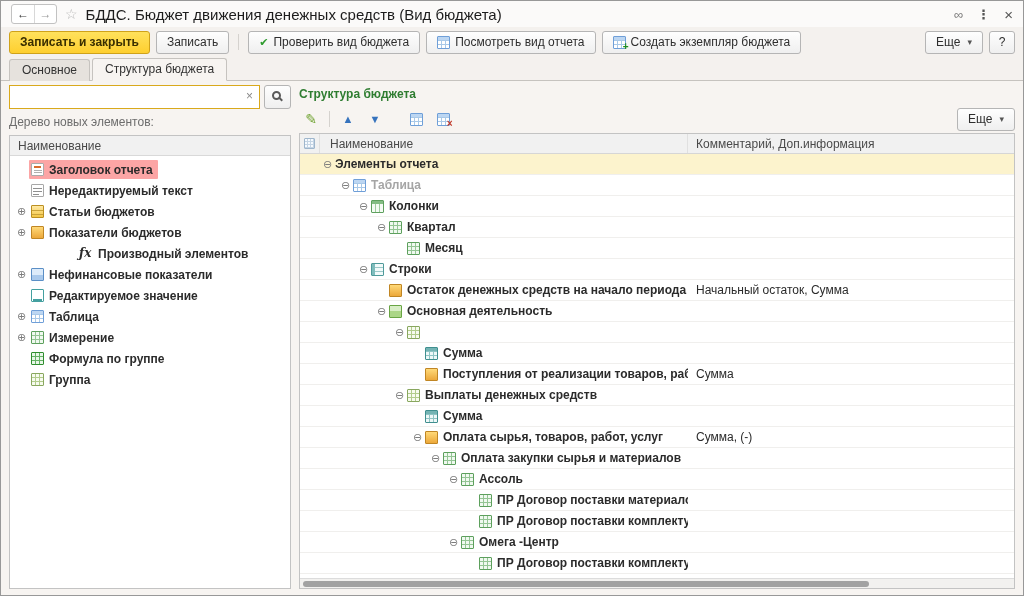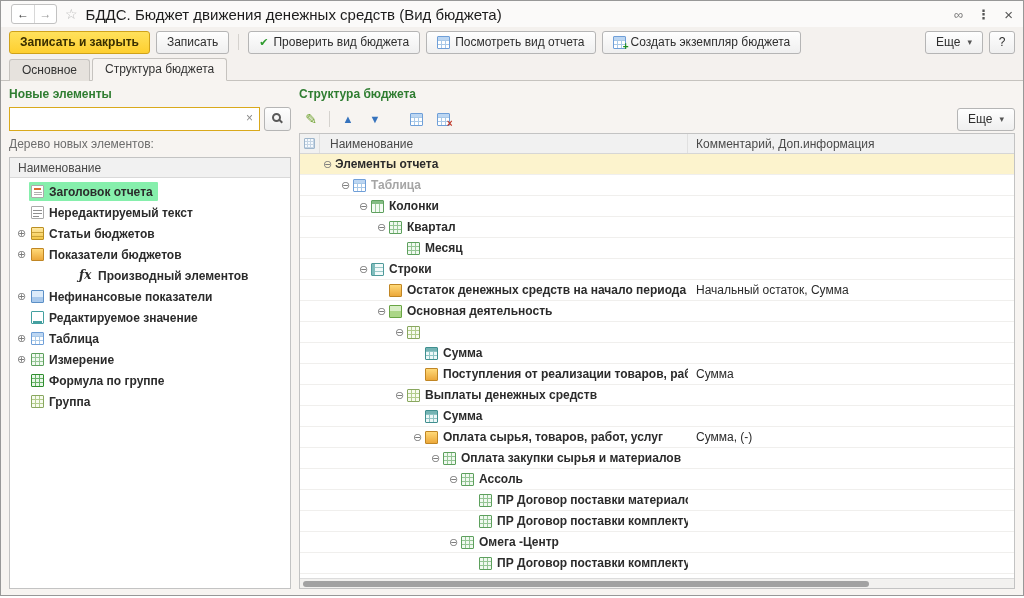--- a/index.html
+++ b/index.html
@@ -47,21 +47,21 @@
   .lens-btn{width:27px;height:24px;display:flex;align-items:center;justify-content:center;background:linear-gradient(#fefefe,#efefef);border:1px solid #b5b5b5;border-radius:3px;cursor:pointer;}
   .lens{width:9px;height:9px;border:2px solid #5a5a5a;border-radius:50%;position:relative;margin:-3px 3px 0 0;}
   .lens::after{content:"";position:absolute;width:5px;height:2px;background:#5a5a5a;transform:rotate(45deg);right:-4px;bottom:-2px;}
   .tree-label{height:16px;flex:0 0 16px;margin:2px 0 4px;color:#6d6d6d;white-space:nowrap;}
   .list{flex:1;border:1px solid #c3c3c3;background:#fff;display:flex;flex-direction:column;overflow:hidden;}
   .list-header{height:20px;flex:0 0 20px;background:#f1f1f1;border-bottom:1px solid #d9d9d9;color:#4a4a4a;display:flex;align-items:center;padding-left:8px;}
   .list-body{flex:1;overflow:hidden;padding-top:3px;}
   .lrow{height:21px;display:flex;align-items:center;padding-left:4px;cursor:default;}
   .exp{width:15px;flex:0 0 15px;text-align:center;color:#7d7d7d;font-size:11px;line-height:1;}
   .lrow-content{display:inline-flex;align-items:center;height:19px;padding:0 5px 0 2px;border-radius:1px;}
-  .lrow-content.selected{background:#86efac;}
+  .lrow-content.selected{background:#fca5a5;}
   .lbl{white-space:nowrap;font-weight:bold;}
 
   
   .ic{width:13px;height:13px;flex:0 0 13px;display:inline-block;margin-right:5px;border-radius:1px;position:relative;}
   .tbtn .ic,.btn .ic{margin-right:0;}
   .ic-report{border:1px solid #ababab;background:
     linear-gradient(#d96c2f,#d96c2f) 2px 2px/7px 2px no-repeat,
     linear-gradient(#b0b0b0,#b0b0b0) 2px 6px/8px 1px no-repeat,
     linear-gradient(#b0b0b0,#b0b0b0) 2px 8px/8px 1px no-repeat #fff;}
   .ic-text{border:1px solid #a8a8a8;background:
@@ -174,21 +174,20 @@
   </div>
 
   <div class="tabstrip">
     <div class="tab">Основное</div>
     <div class="tab active">Структура бюджета</div>
   </div>
 
   <div class="content">
 
     <div class="left-panel">
-      <div class="panel-title">Новые элементы</div>
       <div class="search-row">
         <div class="search-box">
           <input class="search-input" value="" style="">
           <span class="clear-btn">×</span>
         </div>
         <button class="lens-btn">
           <span class="lens"></span>
         </button>
       </div>
       <div class="tree-label">Дерево новых элементов:</div>

